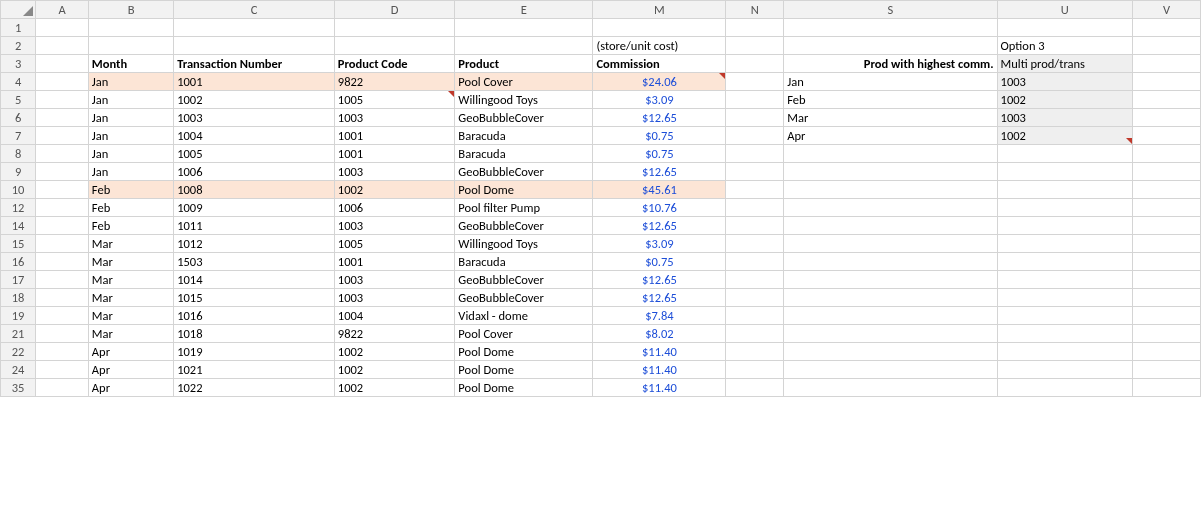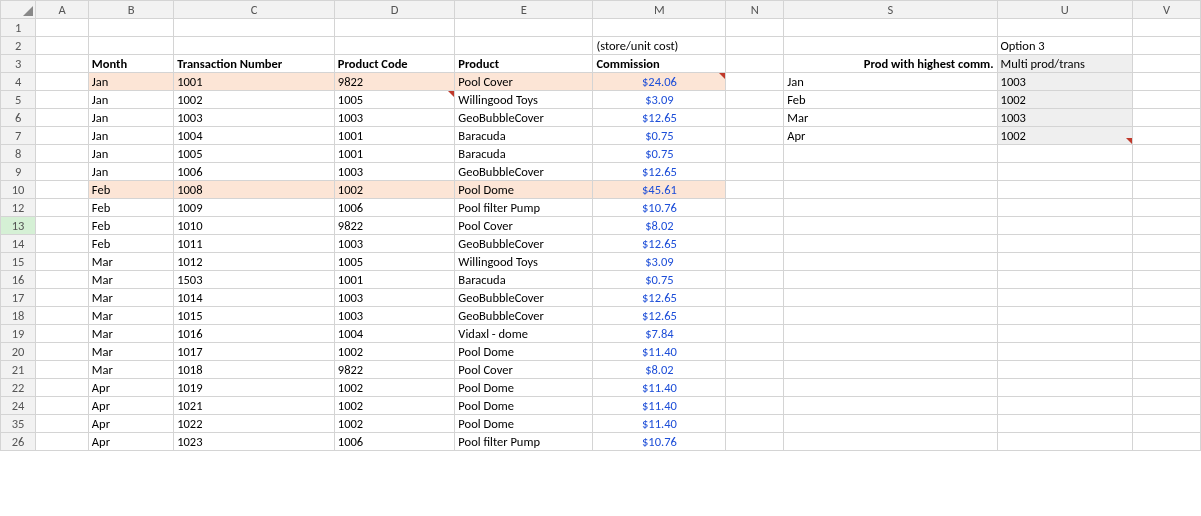--- a/index.html
+++ b/index.html
@@ -204,33 +204,20 @@
           <td class="center">1009</td>
           <td class="center">1006</td>
           <td class="">Pool filter Pump</td>
           <td class="money">$10.76</td>
           <td class=""></td>
           <td class=""></td>
           <td class=""></td>
           <td class=""></td>
         </tr>
         <tr>
-          <td class="rowhead sel">13</td>
-          <td class=""></td>
-          <td class="">Feb</td>
-          <td class="center">1010</td>
-          <td class="center">9822</td>
-          <td class="">Pool Cover</td>
-          <td class="money">$8.02</td>
-          <td class=""></td>
-          <td class=""></td>
-          <td class=""></td>
-          <td class=""></td>
-        </tr>
-        <tr>
           <td class="rowhead">14</td>
           <td class=""></td>
           <td class="">Feb</td>
           <td class="center">1011</td>
           <td class="center">1003</td>
           <td class="">GeoBubbleCover</td>
           <td class="money">$12.65</td>
           <td class=""></td>
           <td class=""></td>
           <td class=""></td>
@@ -289,33 +276,20 @@
           <td class=""></td>
         </tr>
         <tr>
           <td class="rowhead">19</td>
           <td class=""></td>
           <td class="">Mar</td>
           <td class="center">1016</td>
           <td class="center">1004</td>
           <td class="">Vidaxl - dome</td>
           <td class="money">$7.84</td>
-          <td class=""></td>
-          <td class=""></td>
-          <td class=""></td>
-          <td class=""></td>
-        </tr>
-        <tr>
-          <td class="rowhead">20</td>
-          <td class=""></td>
-          <td class="">Mar</td>
-          <td class="center">1017</td>
-          <td class="center">1002</td>
-          <td class="">Pool Dome</td>
-          <td class="money">$11.40</td>
           <td class=""></td>
           <td class=""></td>
           <td class=""></td>
           <td class=""></td>
         </tr>
         <tr>
           <td class="rowhead">21</td>
           <td class=""></td>
           <td class="">Mar</td>
           <td class="center">1018</td>
@@ -359,28 +333,15 @@
           <td class="">Apr</td>
           <td class="center">1022</td>
           <td class="center">1002</td>
           <td class="">Pool Dome</td>
           <td class="money">$11.40</td>
           <td class=""></td>
           <td class=""></td>
           <td class=""></td>
           <td class=""></td>
         </tr>
-        <tr>
-          <td class="rowhead">26</td>
-          <td class=""></td>
-          <td class="">Apr</td>
-          <td class="center">1023</td>
-          <td class="center">1006</td>
-          <td class="">Pool filter Pump</td>
-          <td class="money">$10.76</td>
-          <td class=""></td>
-          <td class=""></td>
-          <td class=""></td>
-          <td class=""></td>
-        </tr>
       </tbody>
 </table>
 </div>
 
 </body></html>

